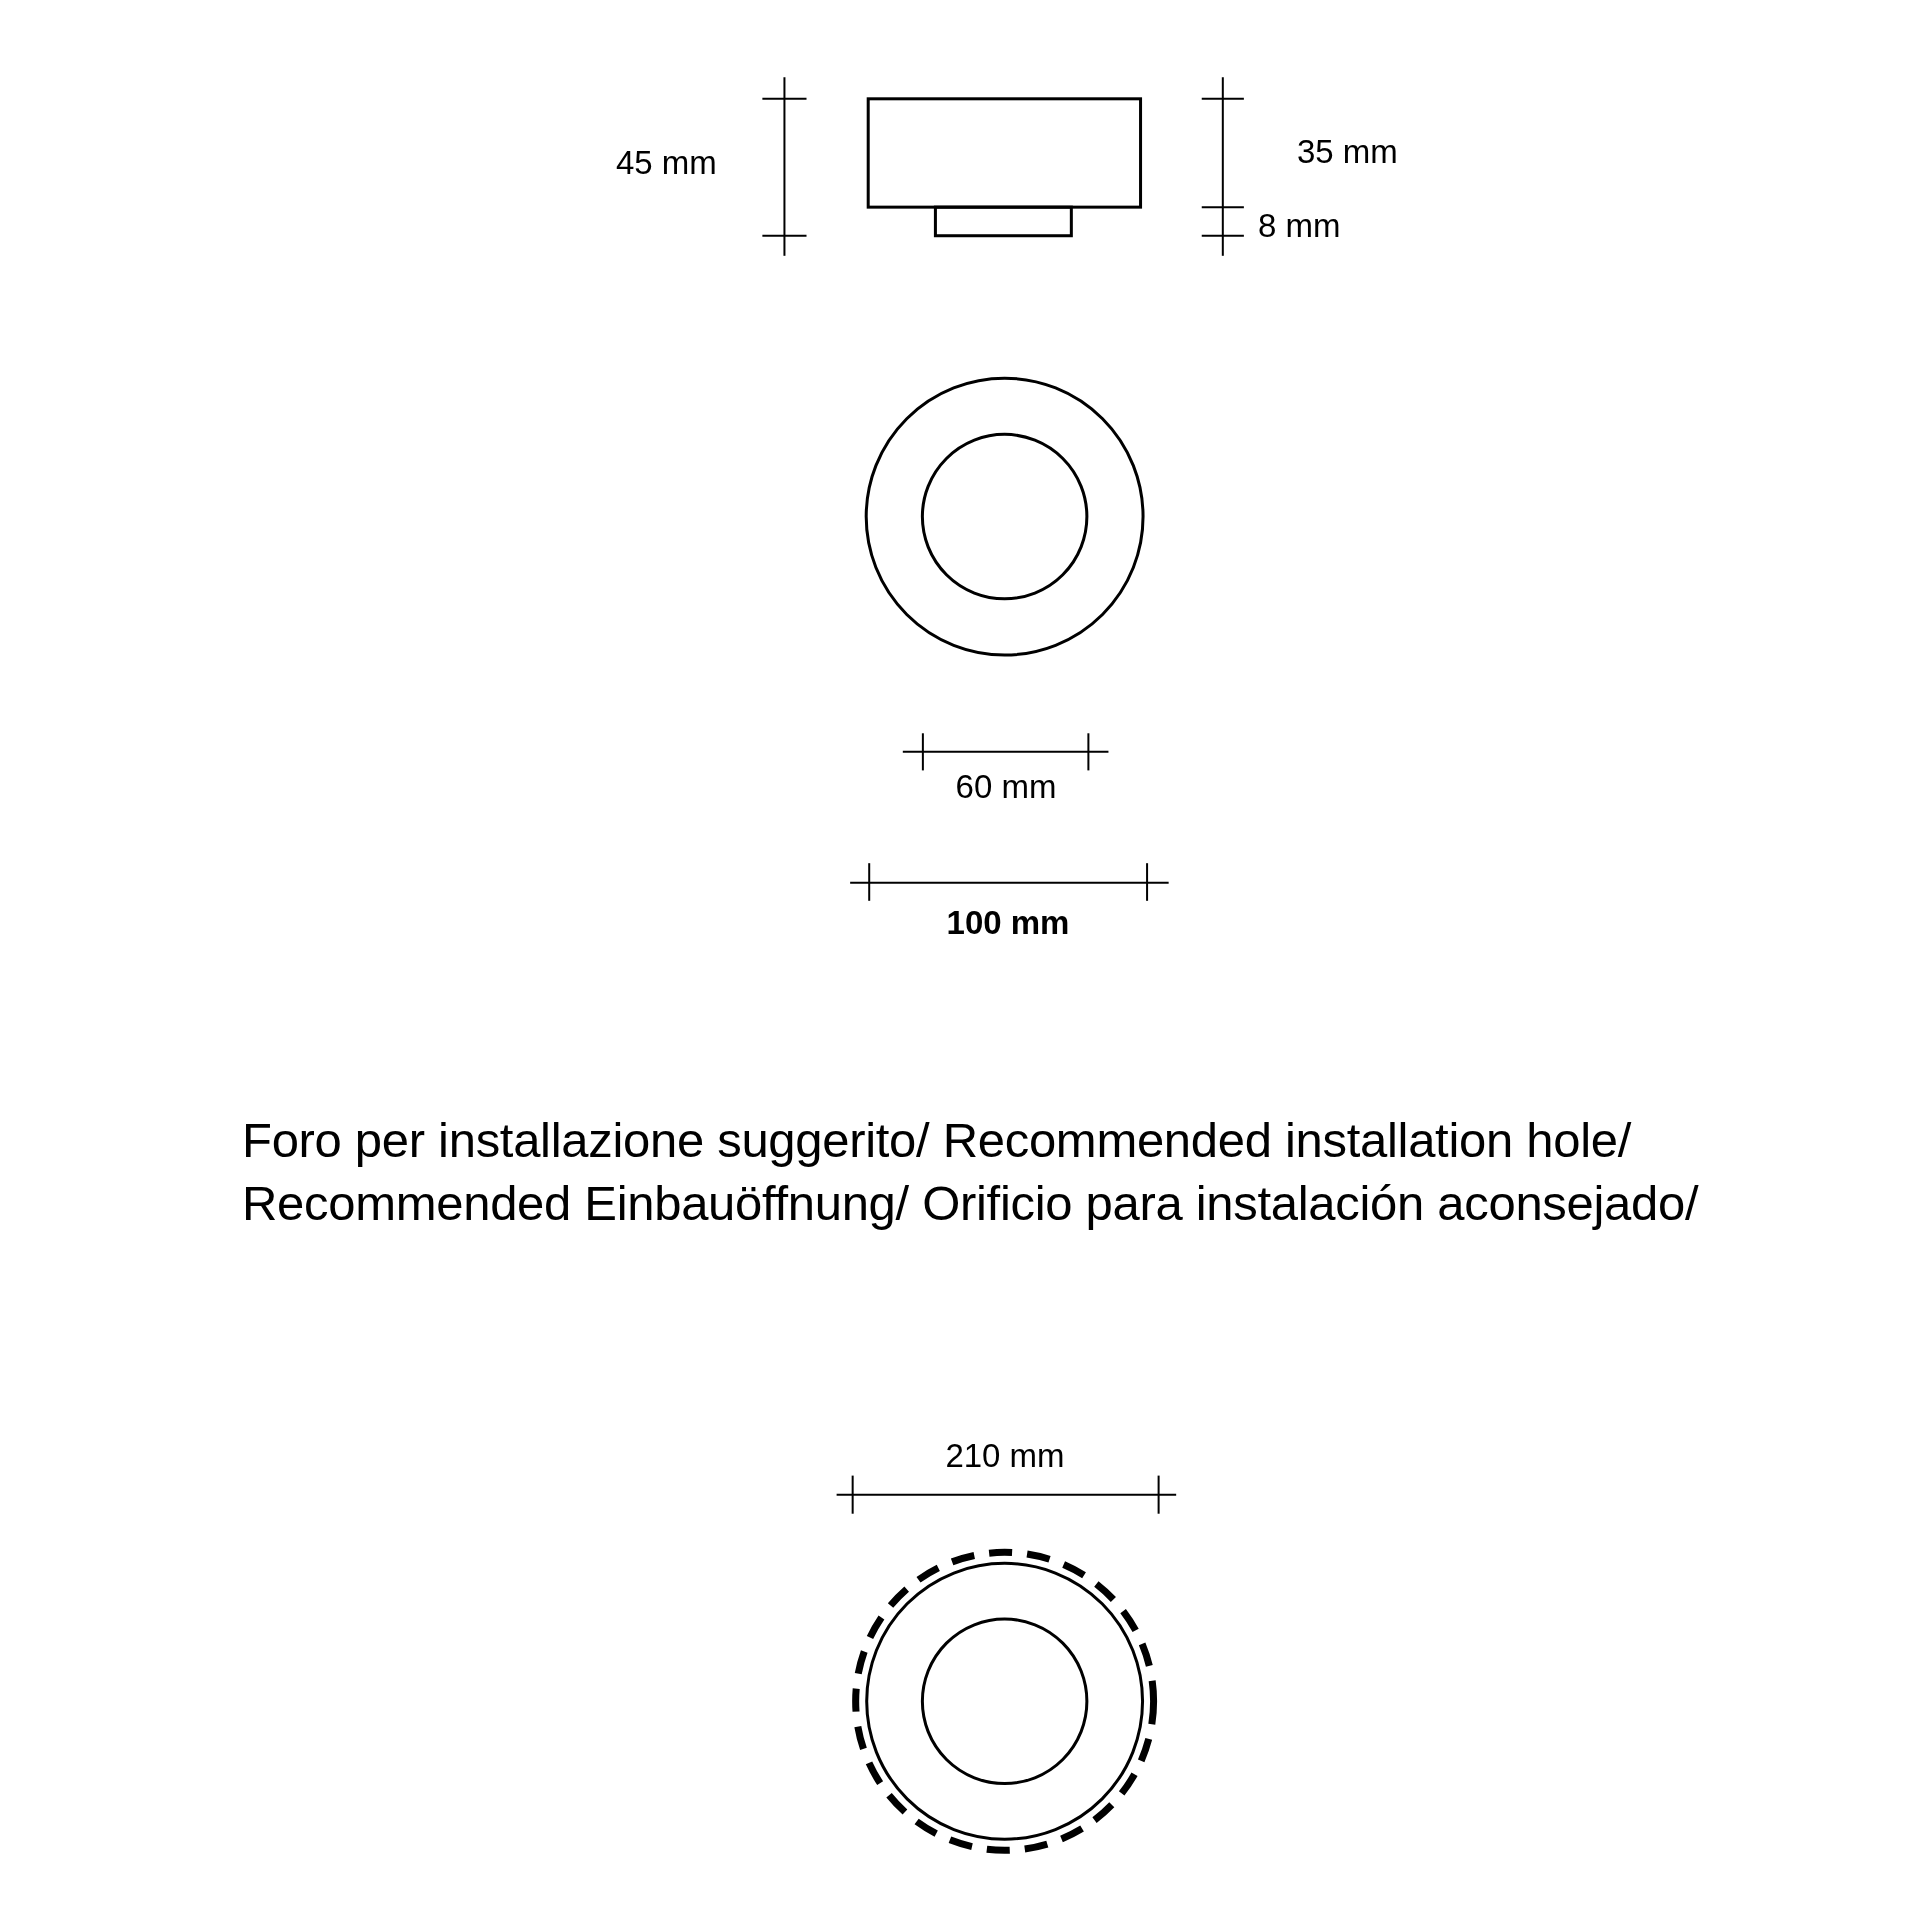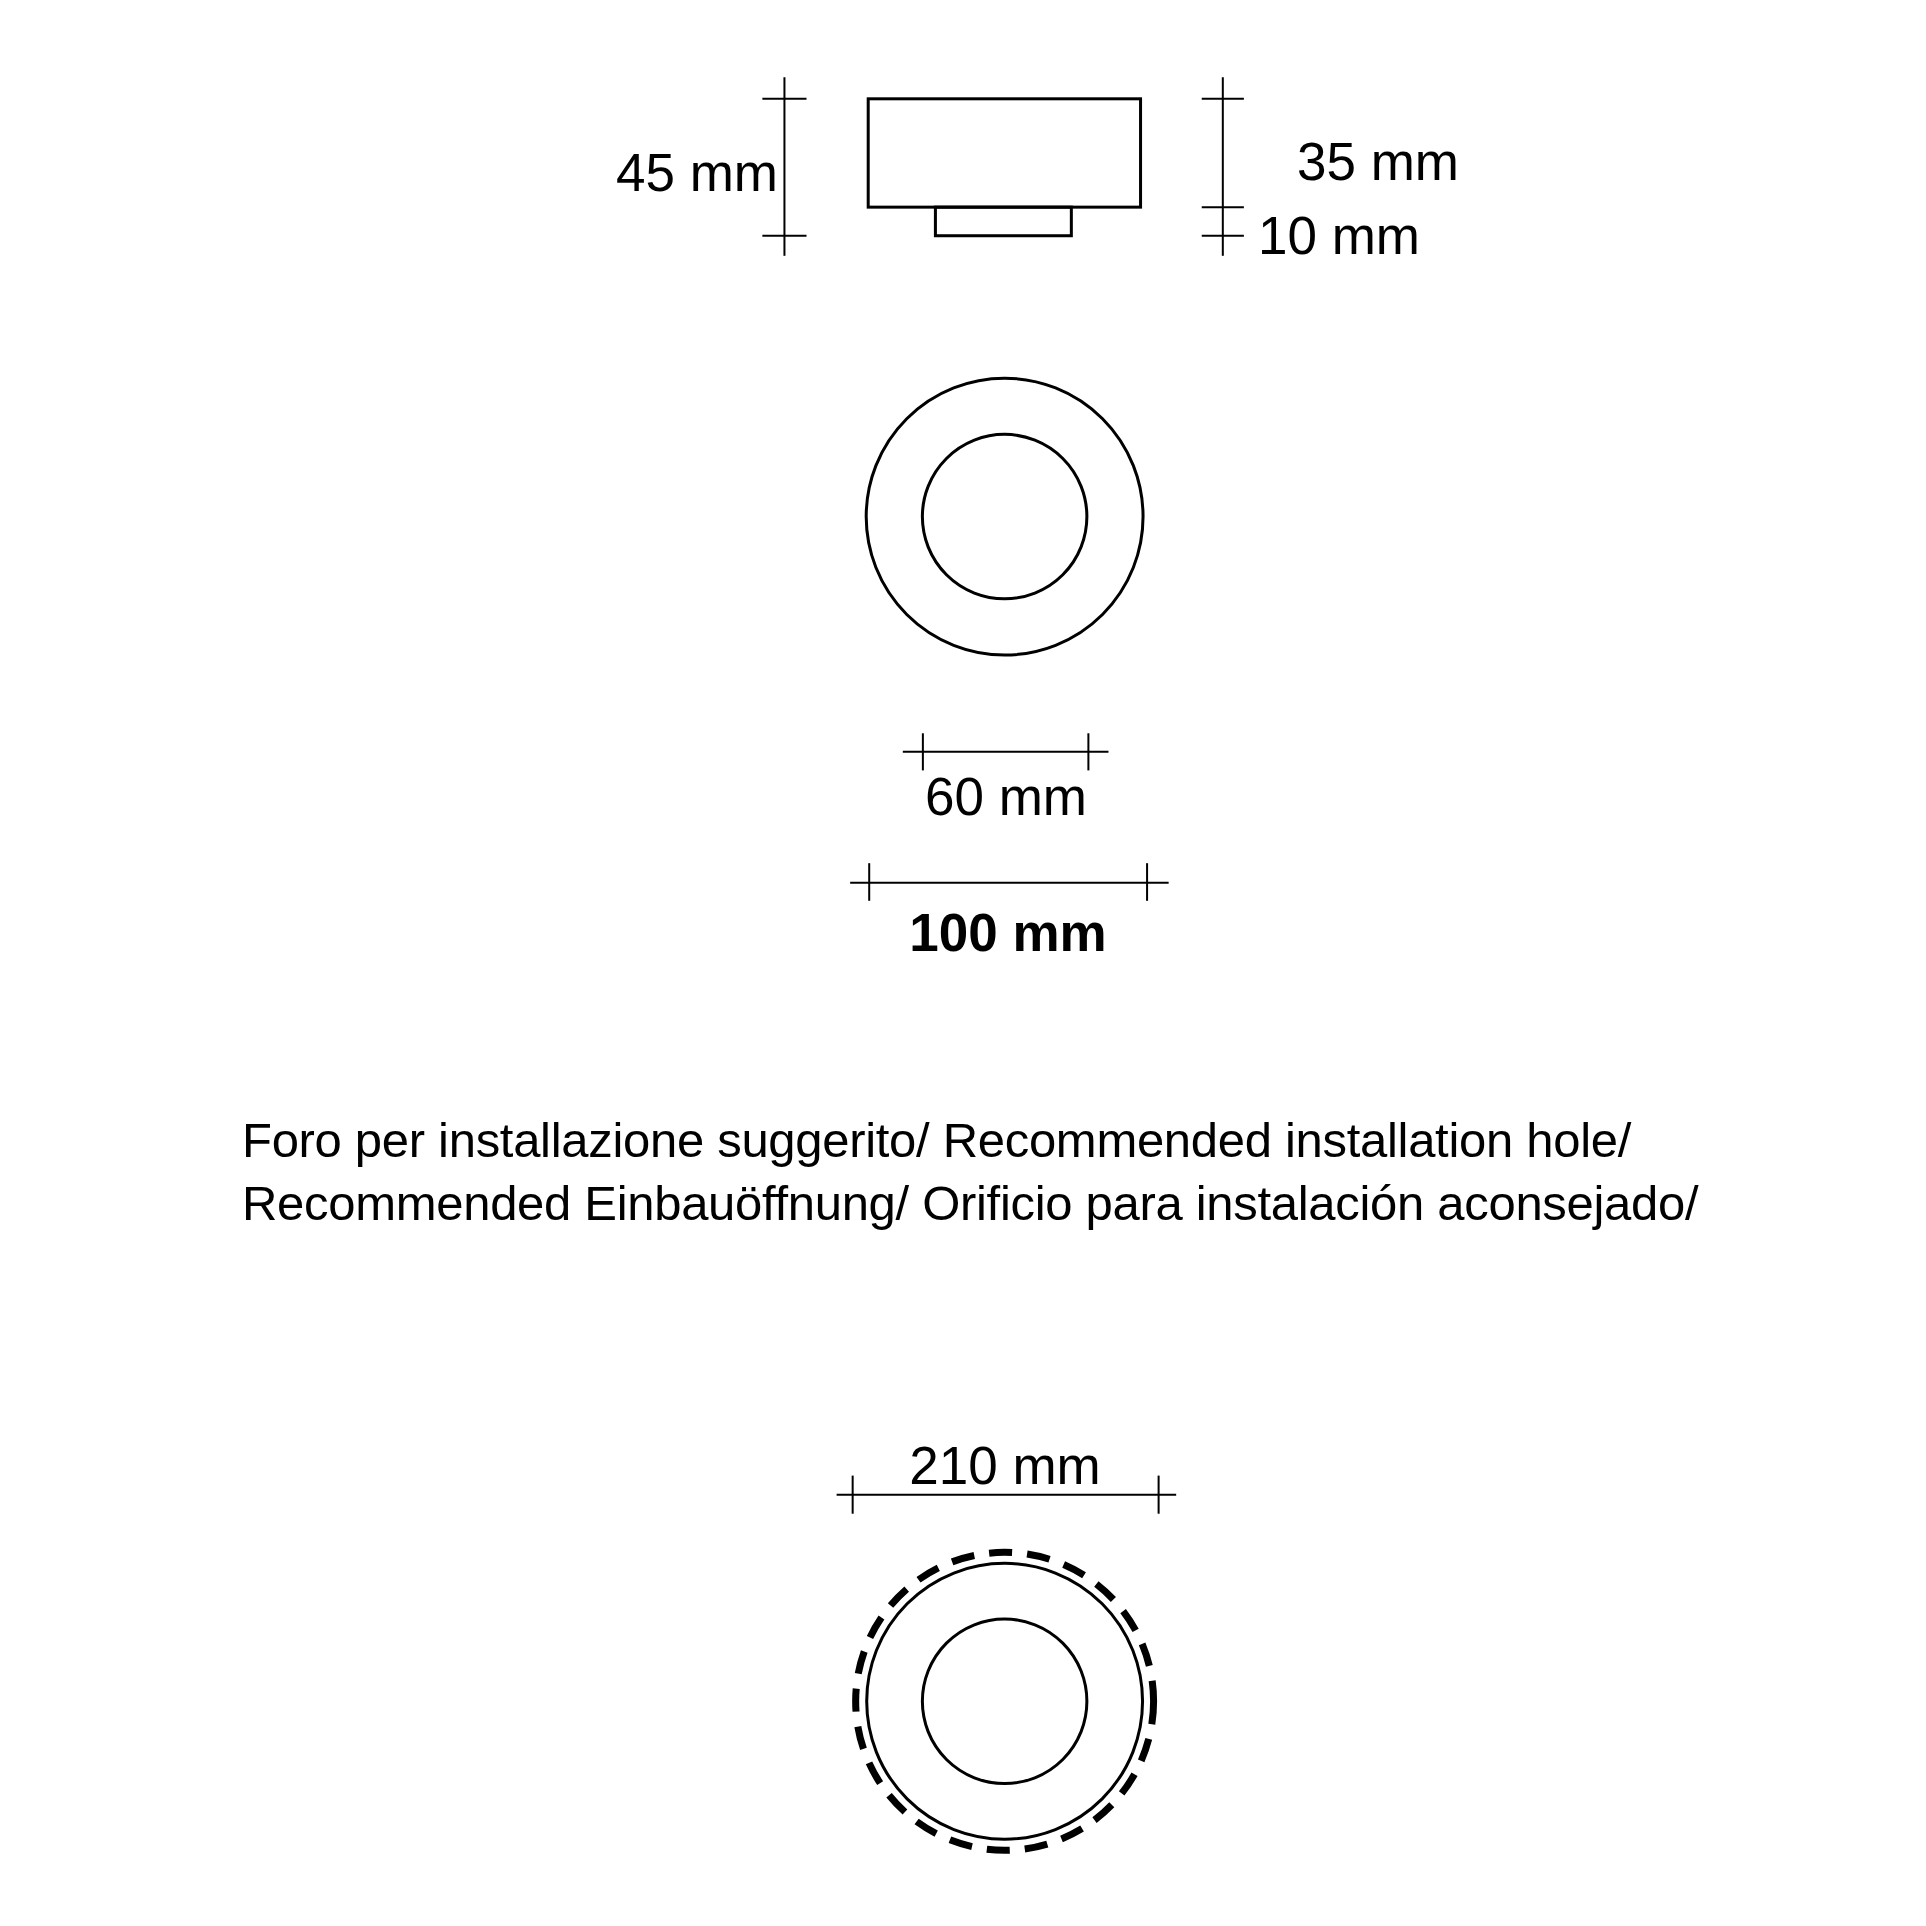--- a/index.html
+++ b/index.html
@@ -18,21 +18,21 @@
   }
   .drawing-svg {
     position: absolute;
     left: 0;
     top: 0;
     width: 1926px;
     height: 1926px;
   }
   .dim-label {
     position: absolute;
-    font-size: 53px;
+    font-size: 33px;
     line-height: 1;
     white-space: nowrap;
     color: #000000;
     letter-spacing: 0;
   }
   .dim-label.centered {
     transform: translateX(-50%);
     text-align: center;
   }
   .note {
@@ -95,21 +95,21 @@
       <circle cx="2003" cy="3392" r="297" stroke-width="14" stroke-dasharray="46 30"></circle>
       <circle cx="2003" cy="3392" r="275" stroke-width="6"></circle>
       <circle cx="2003" cy="3392" r="164" stroke-width="6"></circle>
     </g>
   </svg>
 
   <div class="dim-label" style="left:616px; top:146px;">45 mm</div>
 
   <div class="dim-label" style="left:1257px; top:135px;margin-left:40px;">35 mm</div>
 
-  <div class="dim-label" style="left:1258px; top:209px;">10 mm</div>
+  <div class="dim-label" style="left:1258px; top:209px;">8 mm</div>
 
   <div class="dim-label centered" style="left:1006px; top:770px;">60 mm</div>
 
   <div class="dim-label centered" style="left:1008px; top:906px;font-weight:bold;">100 mm</div>
 
   <div class="dim-label centered" style="left:1005px; top:1439px;">210 mm</div>
 
   <div class="note">
     <div>Foro per installazione suggerito/ Recommended installation hole/</div>
     <div>Recommended Einbauöffnung/ Orificio para instalación aconsejado/</div>

